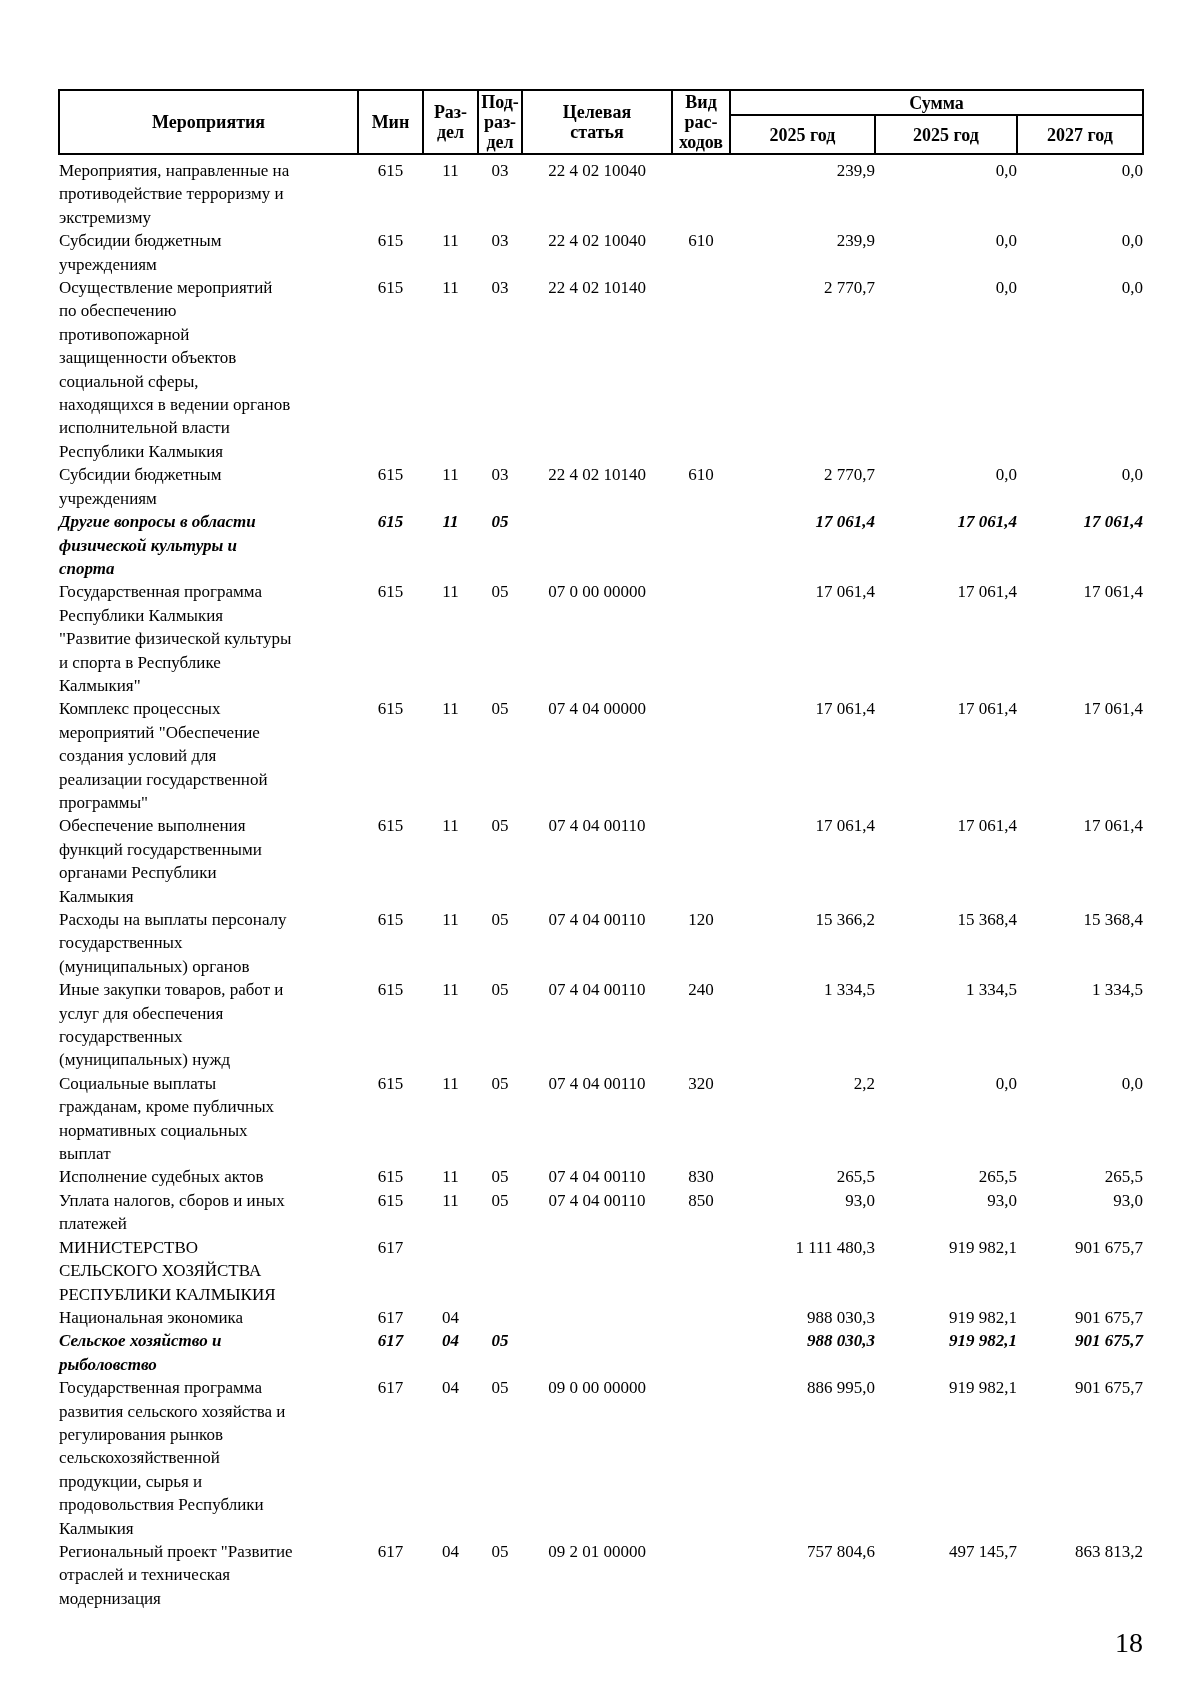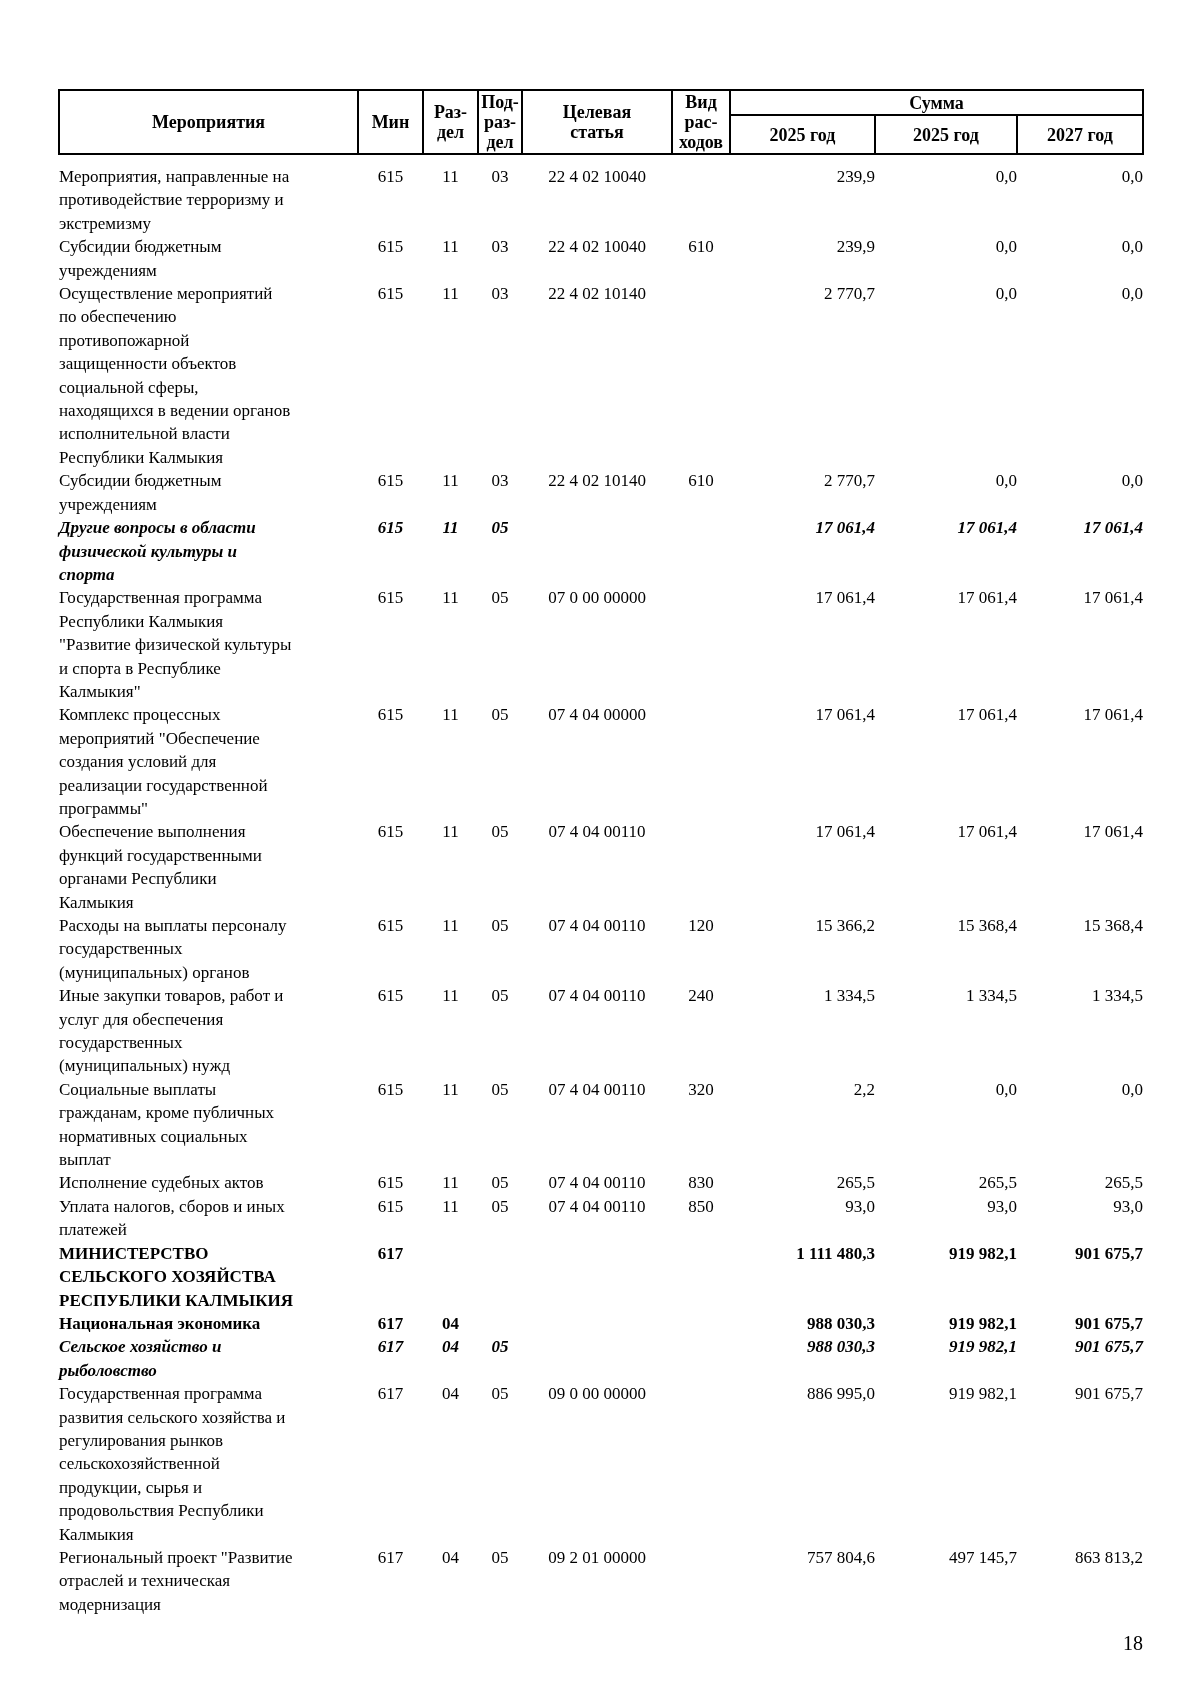--- a/index.html
+++ b/index.html
@@ -31,37 +31,37 @@
   }
   table.budget thead th.summa-th { height: 23px; margin-top: 48px; }
   table.budget thead th.year-th  { height: 37px; }
   table.budget tbody td {
     border: none;
     font-size: 17px;
     line-height: 23.4px;
     vertical-align: top;
     padding: 0;
   }
-  table.budget tbody tr:first-child td { padding-top: 10px; margin-left: 41px; }
+  table.budget tbody tr:first-child td { padding-top: 4px; margin-left: 41px; }
   td.td-name {
     text-align: left;
     white-space: pre-line;
     padding-left: 4px;
   }
   td.td-c { text-align: center; white-space: nowrap; }
   td.td-r { text-align: right; white-space: nowrap; padding-right: 8px; }
-  tr.row-bold td { font-weight: bold; }
+  tr.row-bold td { font-weight: normal; }
   tr.row-bold-italic td { font-weight: bold; font-style: italic; }
   .pageno {
     position: absolute;
     left: 57px;
     top: 1630px;
     width: 1086px;
     text-align: right;
-    font-size: 20px;
+    font-size: 28px;
     line-height: 26px;
   }
 </style>
 </head>
 <body>
 
 <div class="page">
   <table class="budget">
     <colgroup>
       <col style="width:299px">

